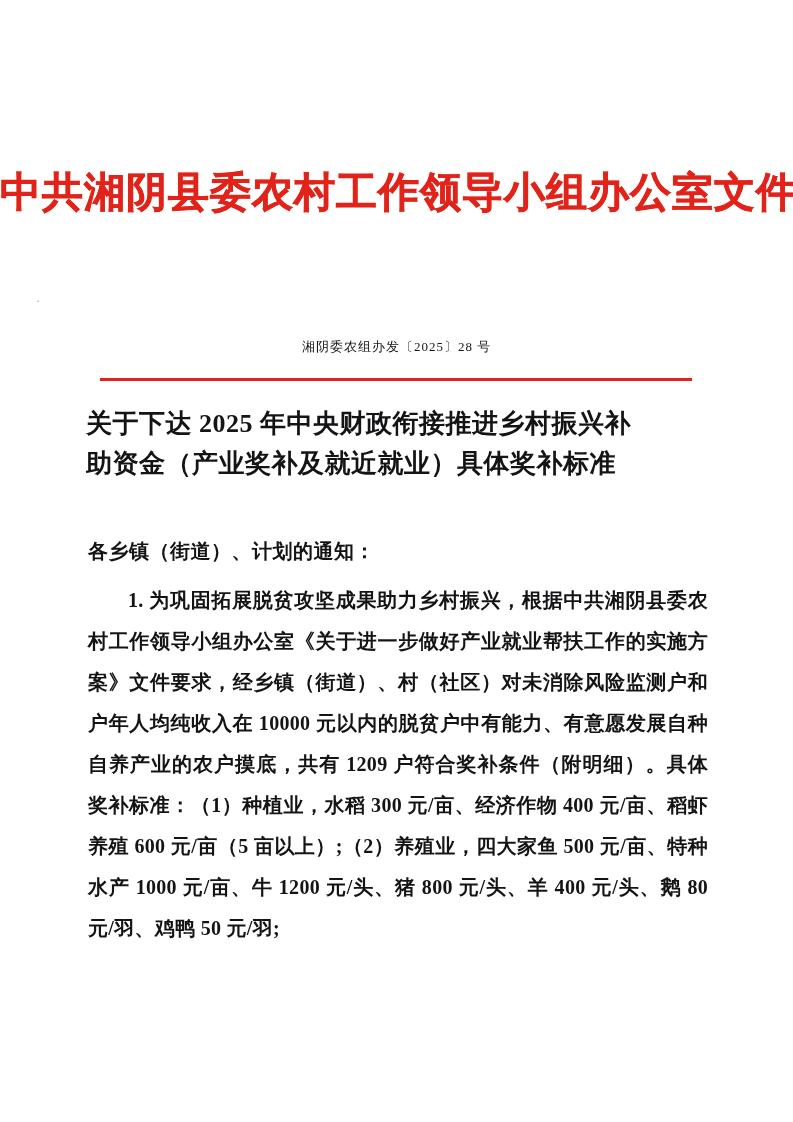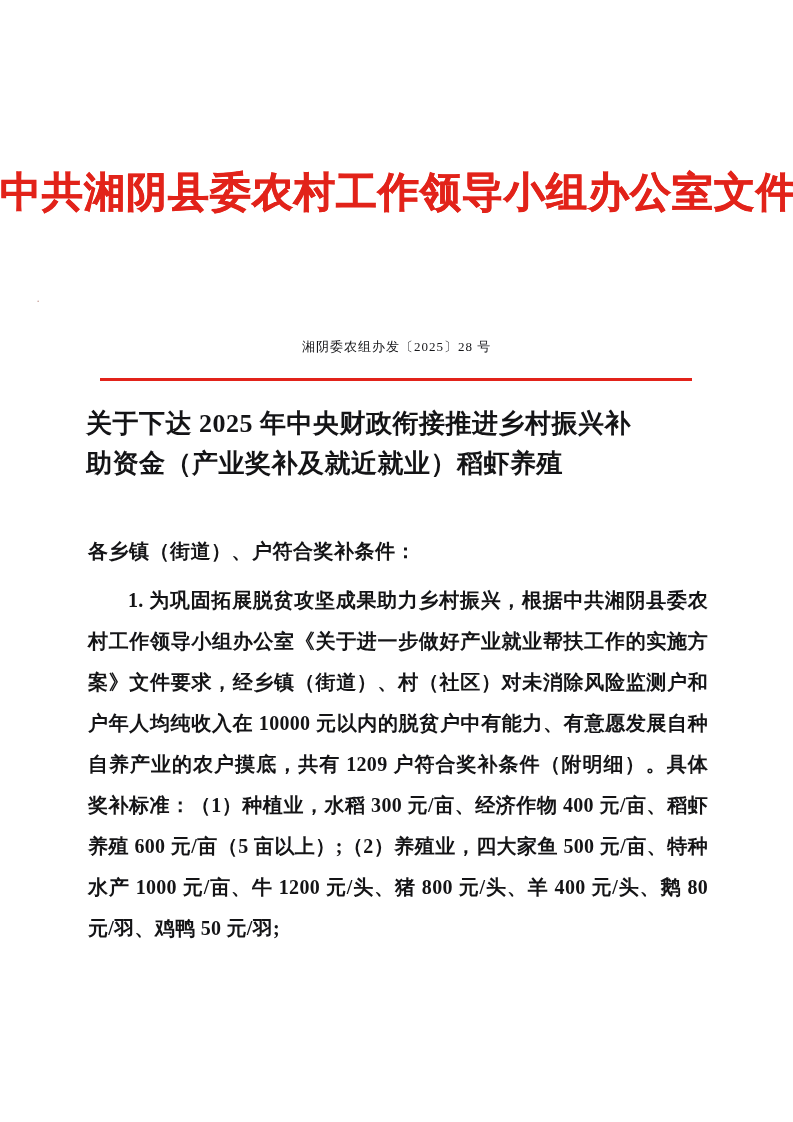--- a/index.html
+++ b/index.html
@@ -121,22 +121,22 @@
   <div class="masthead">中共湘阴县委农村工作领导小组办公室文件</div>
 
   <div class="stray-mark">·</div>
 
   <div class="doc-number">湘阴委农组办发〔2025〕28 号</div>
 
   <div class="red-rule"></div>
 
   <div class="doc-title">
     <span class="line">关于下达 2025 年中央财政衔接推进乡村振兴补</span>
-    <span class="line">助资金（产业奖补及就近就业）稻虾养殖</span>
+    <span class="line">助资金（产业奖补及就近就业）具体奖补标准</span>
   </div>
 
-  <div class="salutation">各乡镇（街道）、户符合奖补条件：</div>
+  <div class="salutation">各乡镇（街道）、计划的通知：</div>
 
   <div class="body-text">
     <p>1. 为巩固拓展脱贫攻坚成果助力乡村振兴，根据中共湘阴县委农村工作领导小组办公室《关于进一步做好产业就业帮扶工作的实施方案》文件要求，经乡镇（街道）、村（社区）对未消除风险监测户和户年人均纯收入在 10000 元以内的脱贫户中有能力、有意愿发展自种自养产业的农户摸底，共有 1209 户符合奖补条件（附明细）。具体奖补标准：（1）种植业，水稻 300 元/亩、经济作物 400 元/亩、稻虾养殖 600 元/亩（5 亩以上）;（2）养殖业，四大家鱼 500 元/亩、特种水产 1000 元/亩、牛 1200 元/头、猪 800 元/头、羊 400 元/头、鹅 80 元/羽、鸡鸭 50 元/羽;</p>
   </div>
 
 </div>
 
 </body></html>

